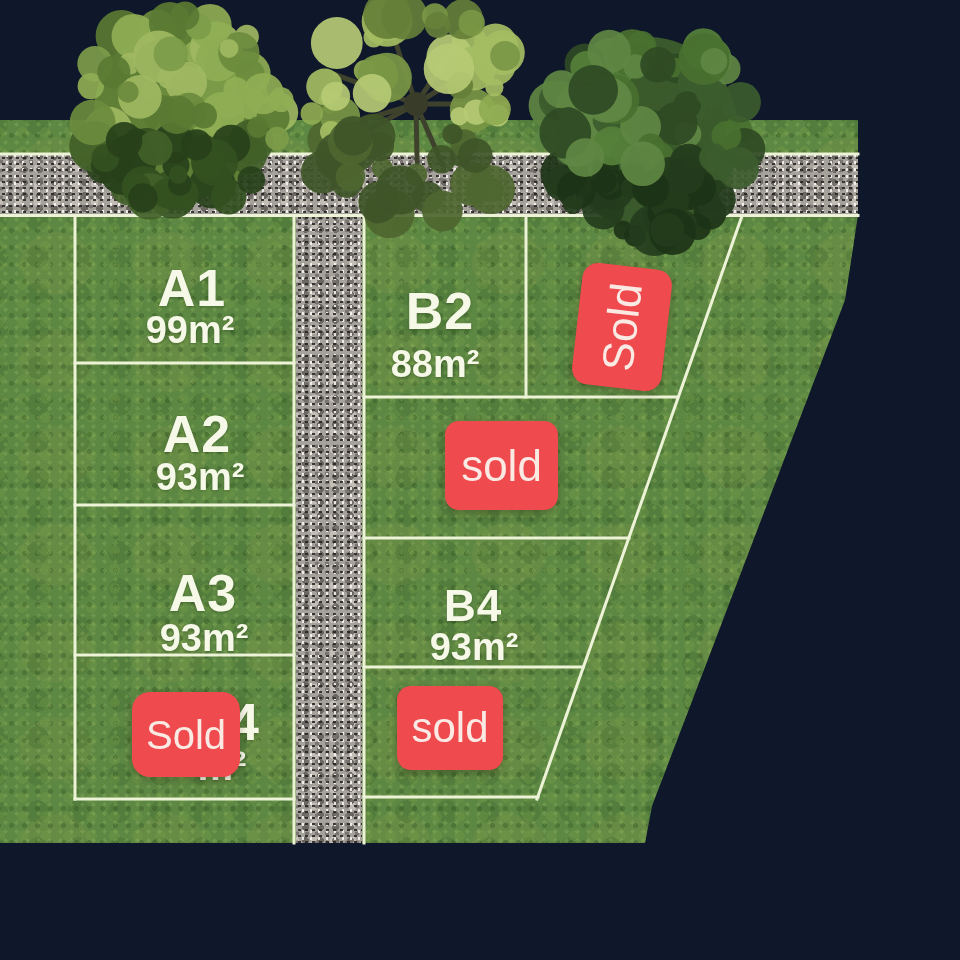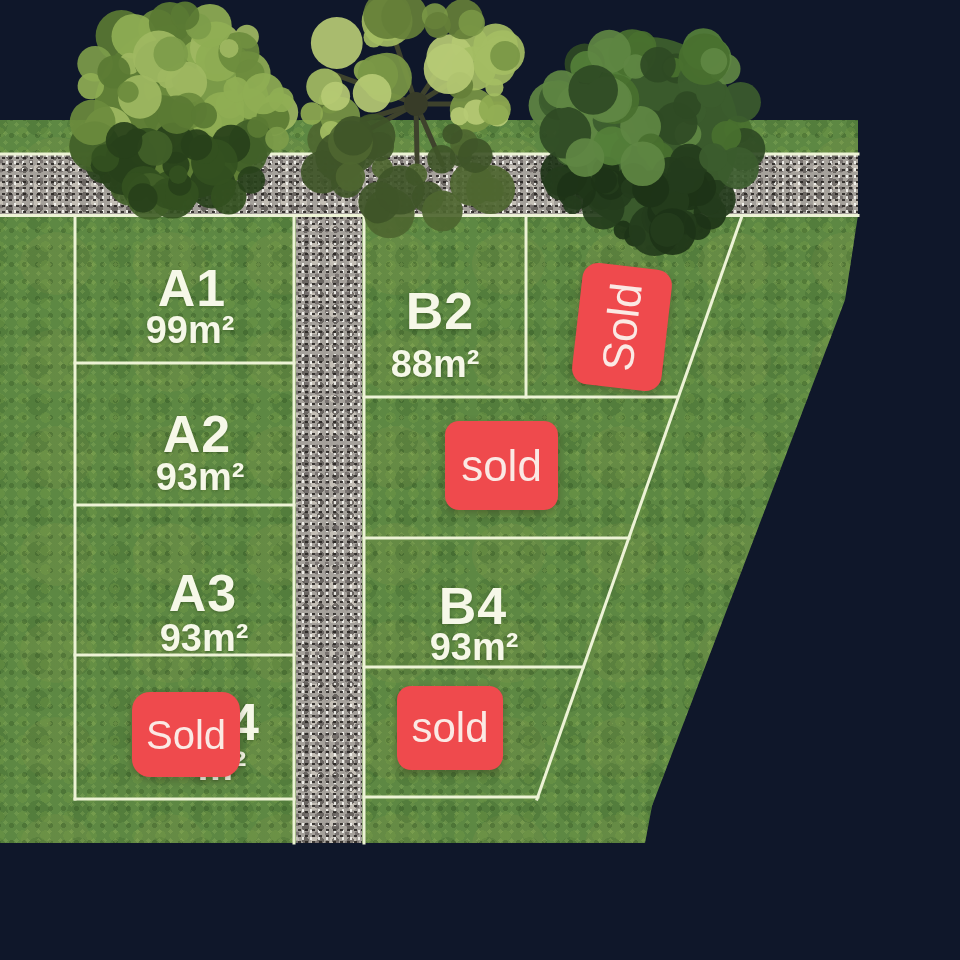--- a/index.html
+++ b/index.html
@@ -121,21 +121,21 @@
     </div>
   </div>
 
   <div class="plot" style="left:364px;top:397px;width:300px;height:141px;">
     <div class="badge" style="left:81px;top:24px;width:113px;height:89px;border-radius:14px;font-size:44px;">
       <span>sold</span>
     </div>
   </div>
 
   <div class="plot" style="left:364px;top:538px;width:250px;height:129px;">
-    <div class="lbl code" style="left:109px;top:68px;font-size:52px;">B4</div>
+    <div class="lbl code" style="left:109px;top:68px;font-size:44px;">B4</div>
     <div class="lbl area" style="left:110px;top:109px;">93m²</div>
   </div>
 
   <div class="plot" style="left:364px;top:667px;width:200px;height:130px;">
     <div class="badge" style="left:33px;top:19px;width:106px;height:84px;border-radius:14px;font-size:42px;">
       <span>sold</span>
     </div>
   </div>
 
   <svg class="trees-svg" id="trees-svg" width="960" height="960">

